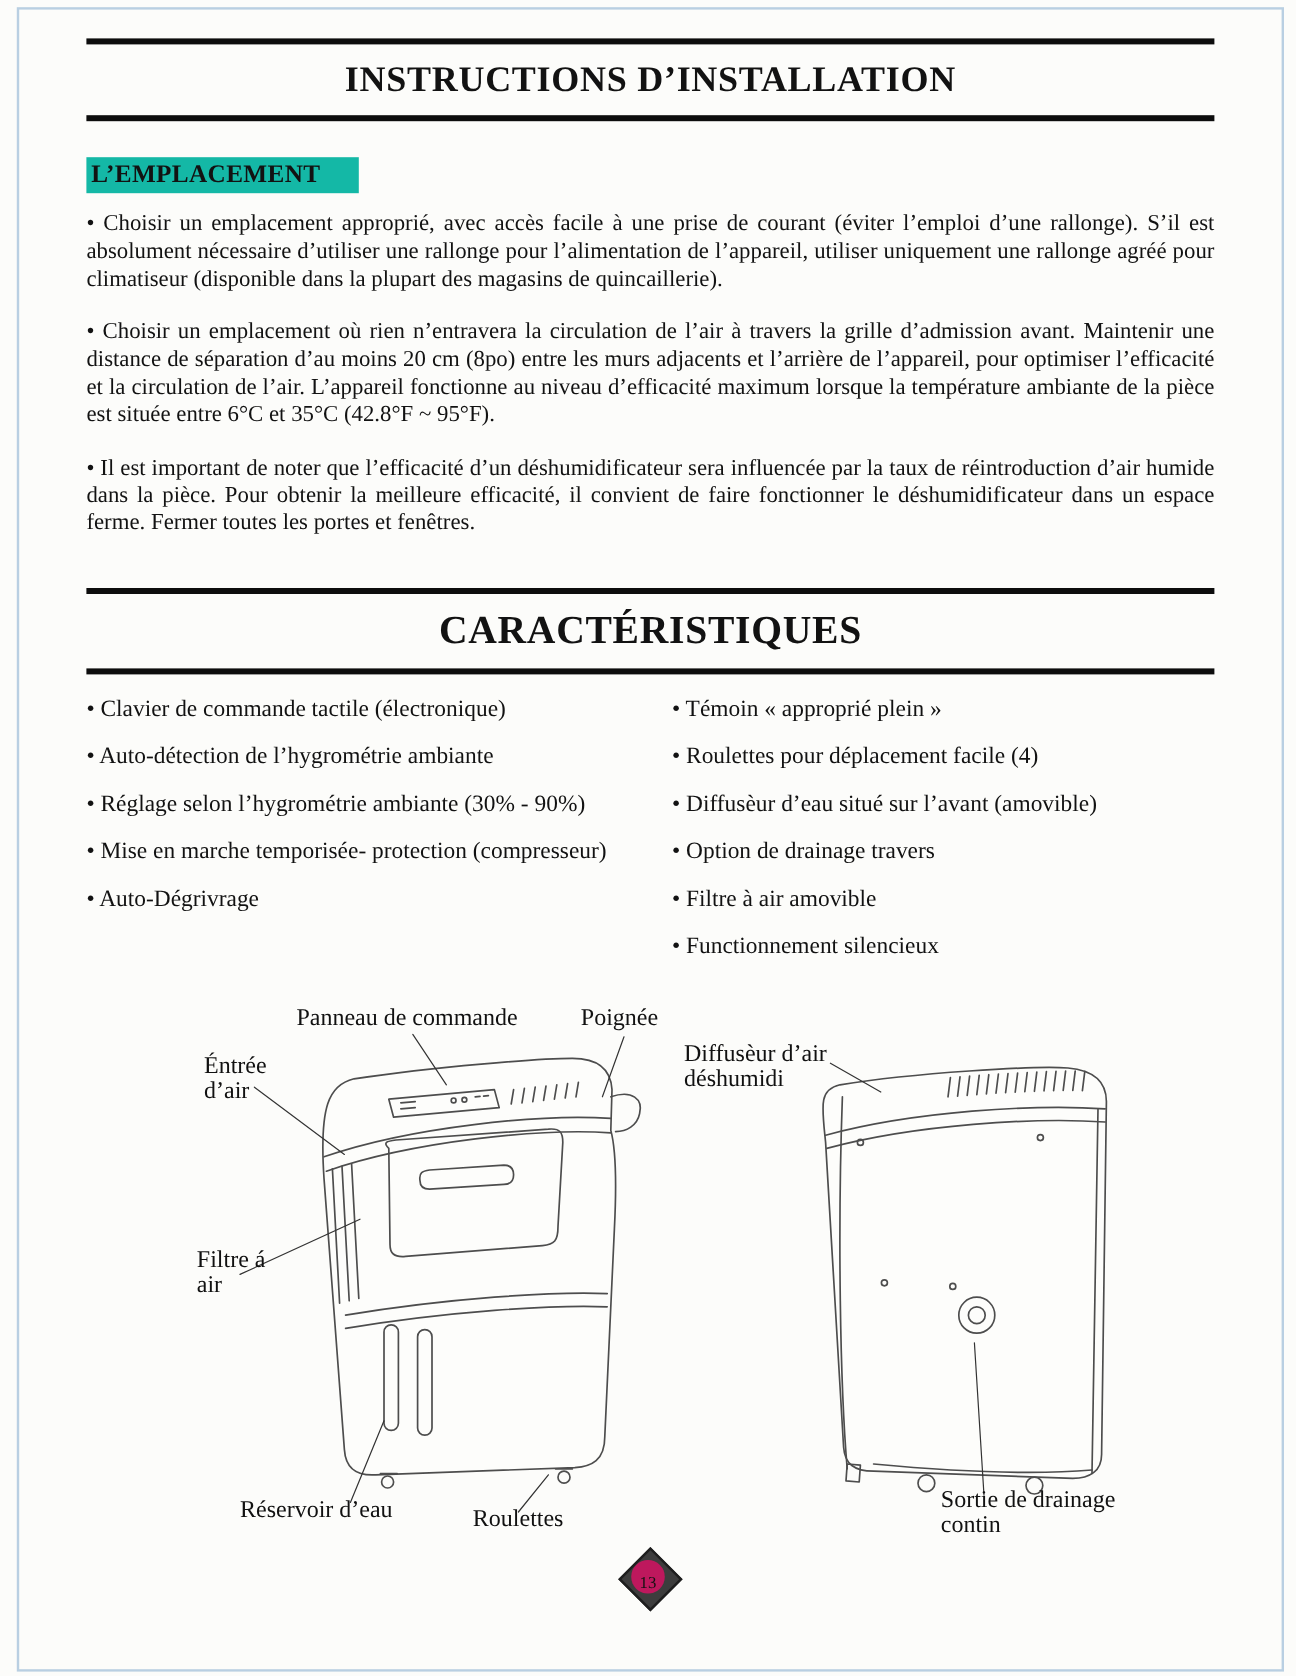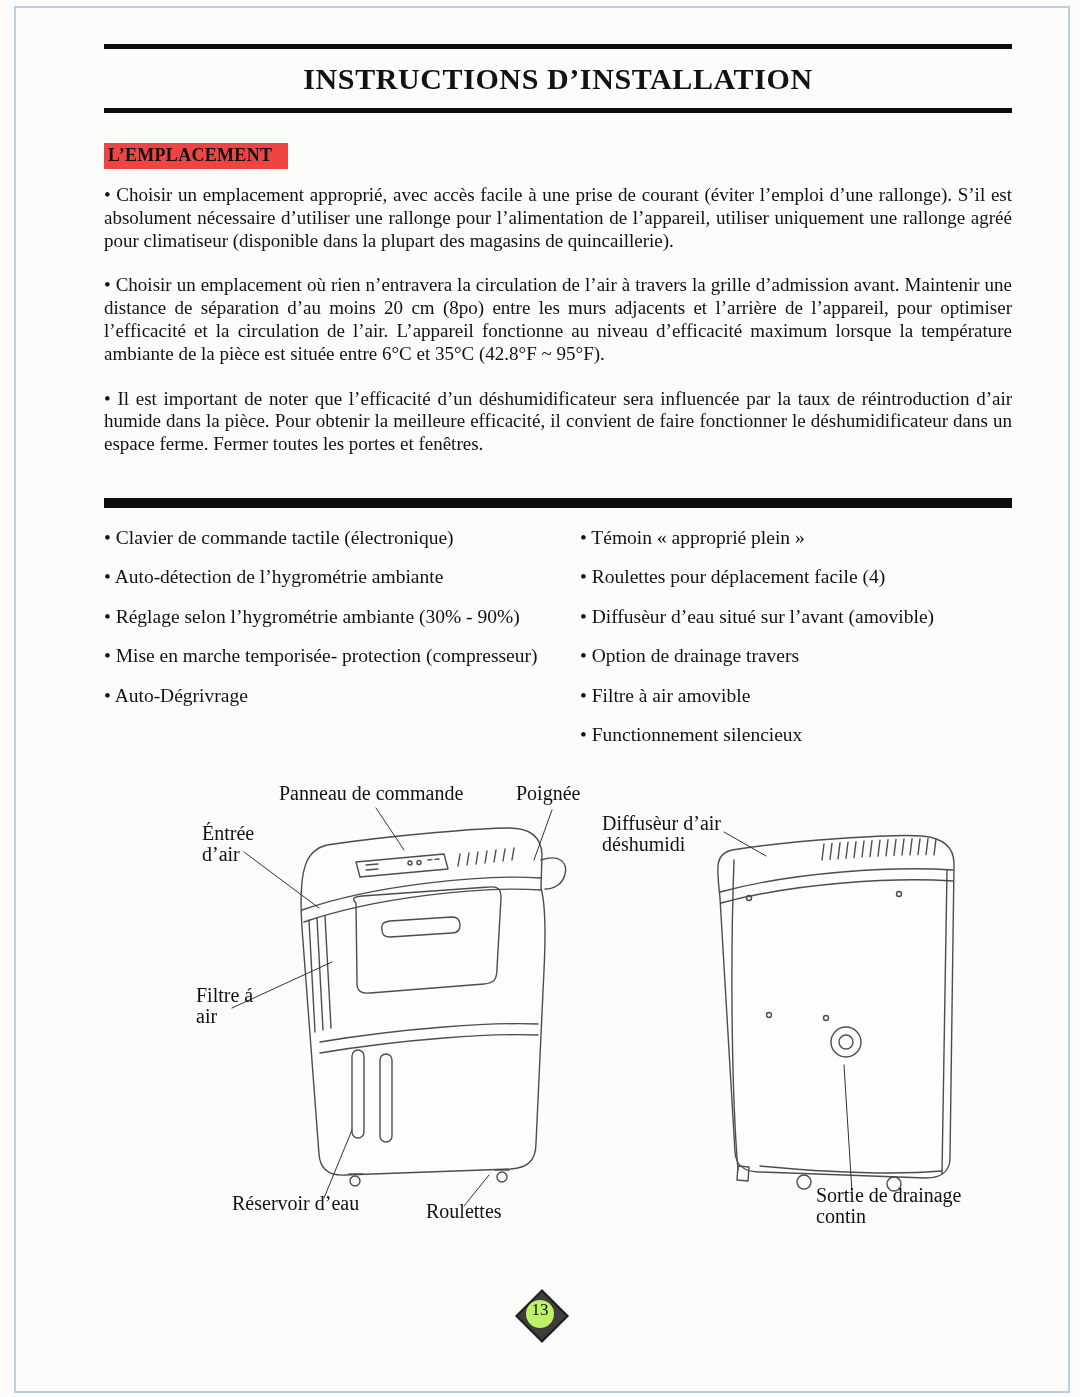--- a/index.html
+++ b/index.html
@@ -1,41 +1,41 @@
 <!DOCTYPE html>
 <html><head>
 <meta charset="utf-8">
 <style>
   html,body{margin:0;padding:0;background:#f6f6f3;}
   .page{width:1080px;height:1397px;background:#fcfcfa;position:relative;
         font-family:"Liberation Serif",serif;color:#121212;box-sizing:border-box;overflow:hidden;}
   .frame{position:absolute;top:6px;left:14px;right:10px;bottom:4px;border:2px solid #b9cfe2;pointer-events:none;}
-  .content{position:absolute;left:72px;right:68px;top:44px;margin-left:32px;}
+  .content{position:absolute;left:72px;right:68px;top:32px;}
   .rule{height:5px;background:#0d0d0d;}
   .title{text-align:center;font-weight:bold;font-size:30px;letter-spacing:.6px;margin:13px 0 12px 0;}
   .title2{font-size:33px;}
   .heading-wrap{margin-top:30px;}
-  .section-heading{display:inline-block;font-weight:bold;font-size:18px;background:#ef4444;
-        padding:2px 16px 3px 4px;letter-spacing:.3px;}
+  .section-heading{display:inline-block;font-weight:bold;font-size:21px;background:#14b8a6;
+        padding:2px 32px 3px 4px;letter-spacing:.3px;}
   .para{font-size:19px;line-height:1.2;text-align:justify;margin:15px 0 22px 0;}
   .carac{margin-top:42px;}
-  .features{display:flex;margin-top:18px;}
+  .features{display:flex;margin-top:18px;gap:12px;}
   .col{list-style:none;margin:0;padding:0;}
   .col-left{width:476px;}
   .col-right{flex:1;}
   .col li{font-size:19.5px;line-height:1.2;margin-bottom:16px;}
   .diagram{margin-top:8px;position:relative;height:472px;}
   .diagram svg{display:block;}
   .labels text{font-family:"Liberation Serif",serif;font-size:20px;fill:#111;stroke:none;}
   .page-badge{position:absolute;left:517px;top:1291px;width:46px;height:46px;}
   .page-badge .diamond{position:absolute;left:6px;top:6px;width:34px;height:34px;
         background:#3d3d3d;border:2px solid #1e1e1e;transform:rotate(45deg);}
   .page-badge .circle{position:absolute;left:9px;top:9px;width:28px;height:28px;border-radius:50%;
-        background:#bef264;display:flex;align-items:flex-start;justify-content:center;
-        font-size:17px;color:#111;}
+        background:#be185d;display:flex;align-items:flex-end;justify-content:center;
+        font-size:14px;color:#111;}
 </style>
 </head>
 <body>
 
 <div class="page">
   <div class="frame"></div>
 
   <div class="content">
 
     <section>
@@ -47,20 +47,21 @@
         <span class="section-heading">L’EMPLACEMENT</span>
       </div>
 
       <p class="para">• Choisir un emplacement approprié, avec accès facile à une prise de courant (éviter l’emploi d’une rallonge). S’il est absolument nécessaire d’utiliser une rallonge pour l’alimentation de l’appareil, utiliser uniquement une rallonge agréé pour climatiseur (disponible dans la plupart des magasins de quincaillerie).</p>
       <p class="para">• Choisir un emplacement où rien n’entravera la circulation de l’air à travers la grille d’admission avant. Maintenir une distance de séparation d’au moins 20 cm (8po) entre les murs adjacents et l’arrière de l’appareil, pour optimiser l’efficacité et la circulation de l’air. L’appareil fonctionne au niveau d’efficacité maximum lorsque la température ambiante de la pièce est située entre 6°C et 35°C (42.8°F ~ 95°F).</p>
       <p class="para">• Il est important de noter que l’efficacité d’un déshumidificateur sera influencée par la taux de réintroduction d’air humide dans la pièce. Pour obtenir la meilleure efficacité, il convient de faire fonctionner le déshumidificateur dans un espace ferme. Fermer toutes les portes et fenêtres.</p>
     </section>
 
     <section class="carac">
       <div class="rule"></div>
+      <h1 class="title title2">CARACTÉRISTIQUES</h1>
       <div class="rule"></div>
 
       <div class="features">
         <ul class="col col-left">
           <li>• Clavier de commande tactile (électronique)</li>
           <li>• Auto-détection de l’hygrométrie ambiante</li>
           <li>• Réglage selon l’hygrométrie ambiante (30% - 90%)</li>
           <li>• Mise en marche temporisée- protection (compresseur)</li>
           <li>• Auto-Dégrivrage</li>
         </ul>

